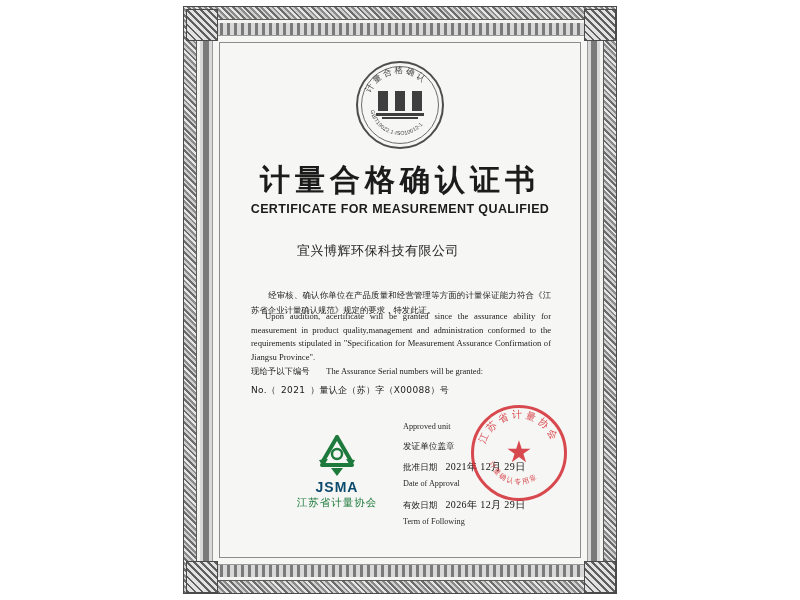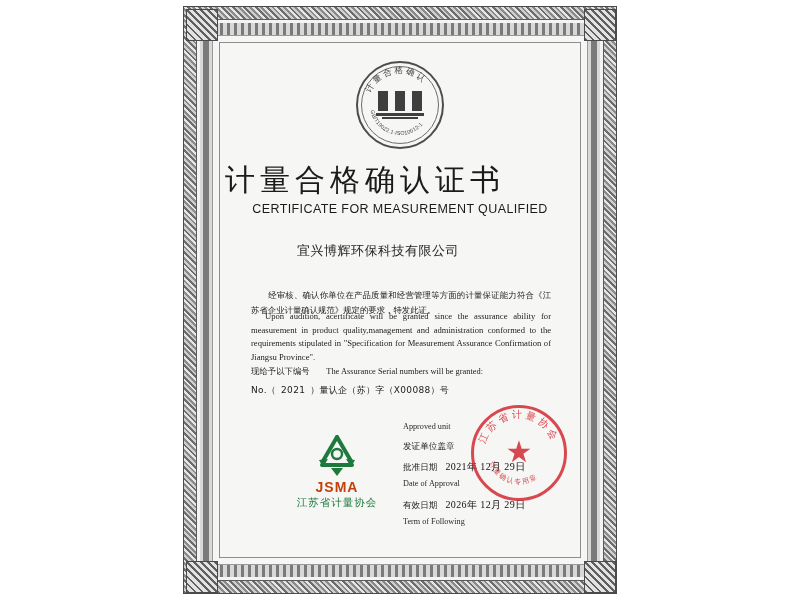--- a/index.html
+++ b/index.html
@@ -137,34 +137,34 @@
   .emblem-bar {
     position: absolute;
     background: #3f3f3f;
   }
 
   
   .title-cn {
     position: absolute;
     left: 0; top: 110px;
     width: 350px;
-    text-align: left;
-    font-family: "DejaVu Sans", sans-serif;
-    font-weight: normal;
+    text-align: center;
+    font-family: "DejaVu Sans", sans-serif;
+    font-weight: bold;
     font-size: 30px;
     letter-spacing: 5px;
     color: #1b1b1b;
   }
   .title-en {
     position: absolute;
     left: 0; top: 152px;
     width: 350px;
     text-align: center;
     font-family: "Liberation Sans", sans-serif;
-    font-weight: normal;
+    font-weight: bold;
     font-size: 12.5px;
     letter-spacing: 0.4px;
     color: #1b1b1b;
   }
 
   
   .company {
     position: absolute;
     left: 26px; top: 192px;
     width: 300px;
@@ -240,21 +240,21 @@
   }
   .jsma-mark {
     position: relative;
     width: 52px; height: 46px;
     margin: 0 auto 1px auto;
   }
   .jsma-name {
     font-family: "Liberation Sans", sans-serif;
     font-weight: bold;
     font-size: 14px;
-    color: #c2410c;
+    color: #0c4a6e;
     letter-spacing: 1px;
   }
   .jsma-cn {
     font-family: "DejaVu Sans", sans-serif;
     font-size: 10.5px;
     color: #1d7a3c;
     letter-spacing: 1px;
     margin-top: 1px;
   }
 

